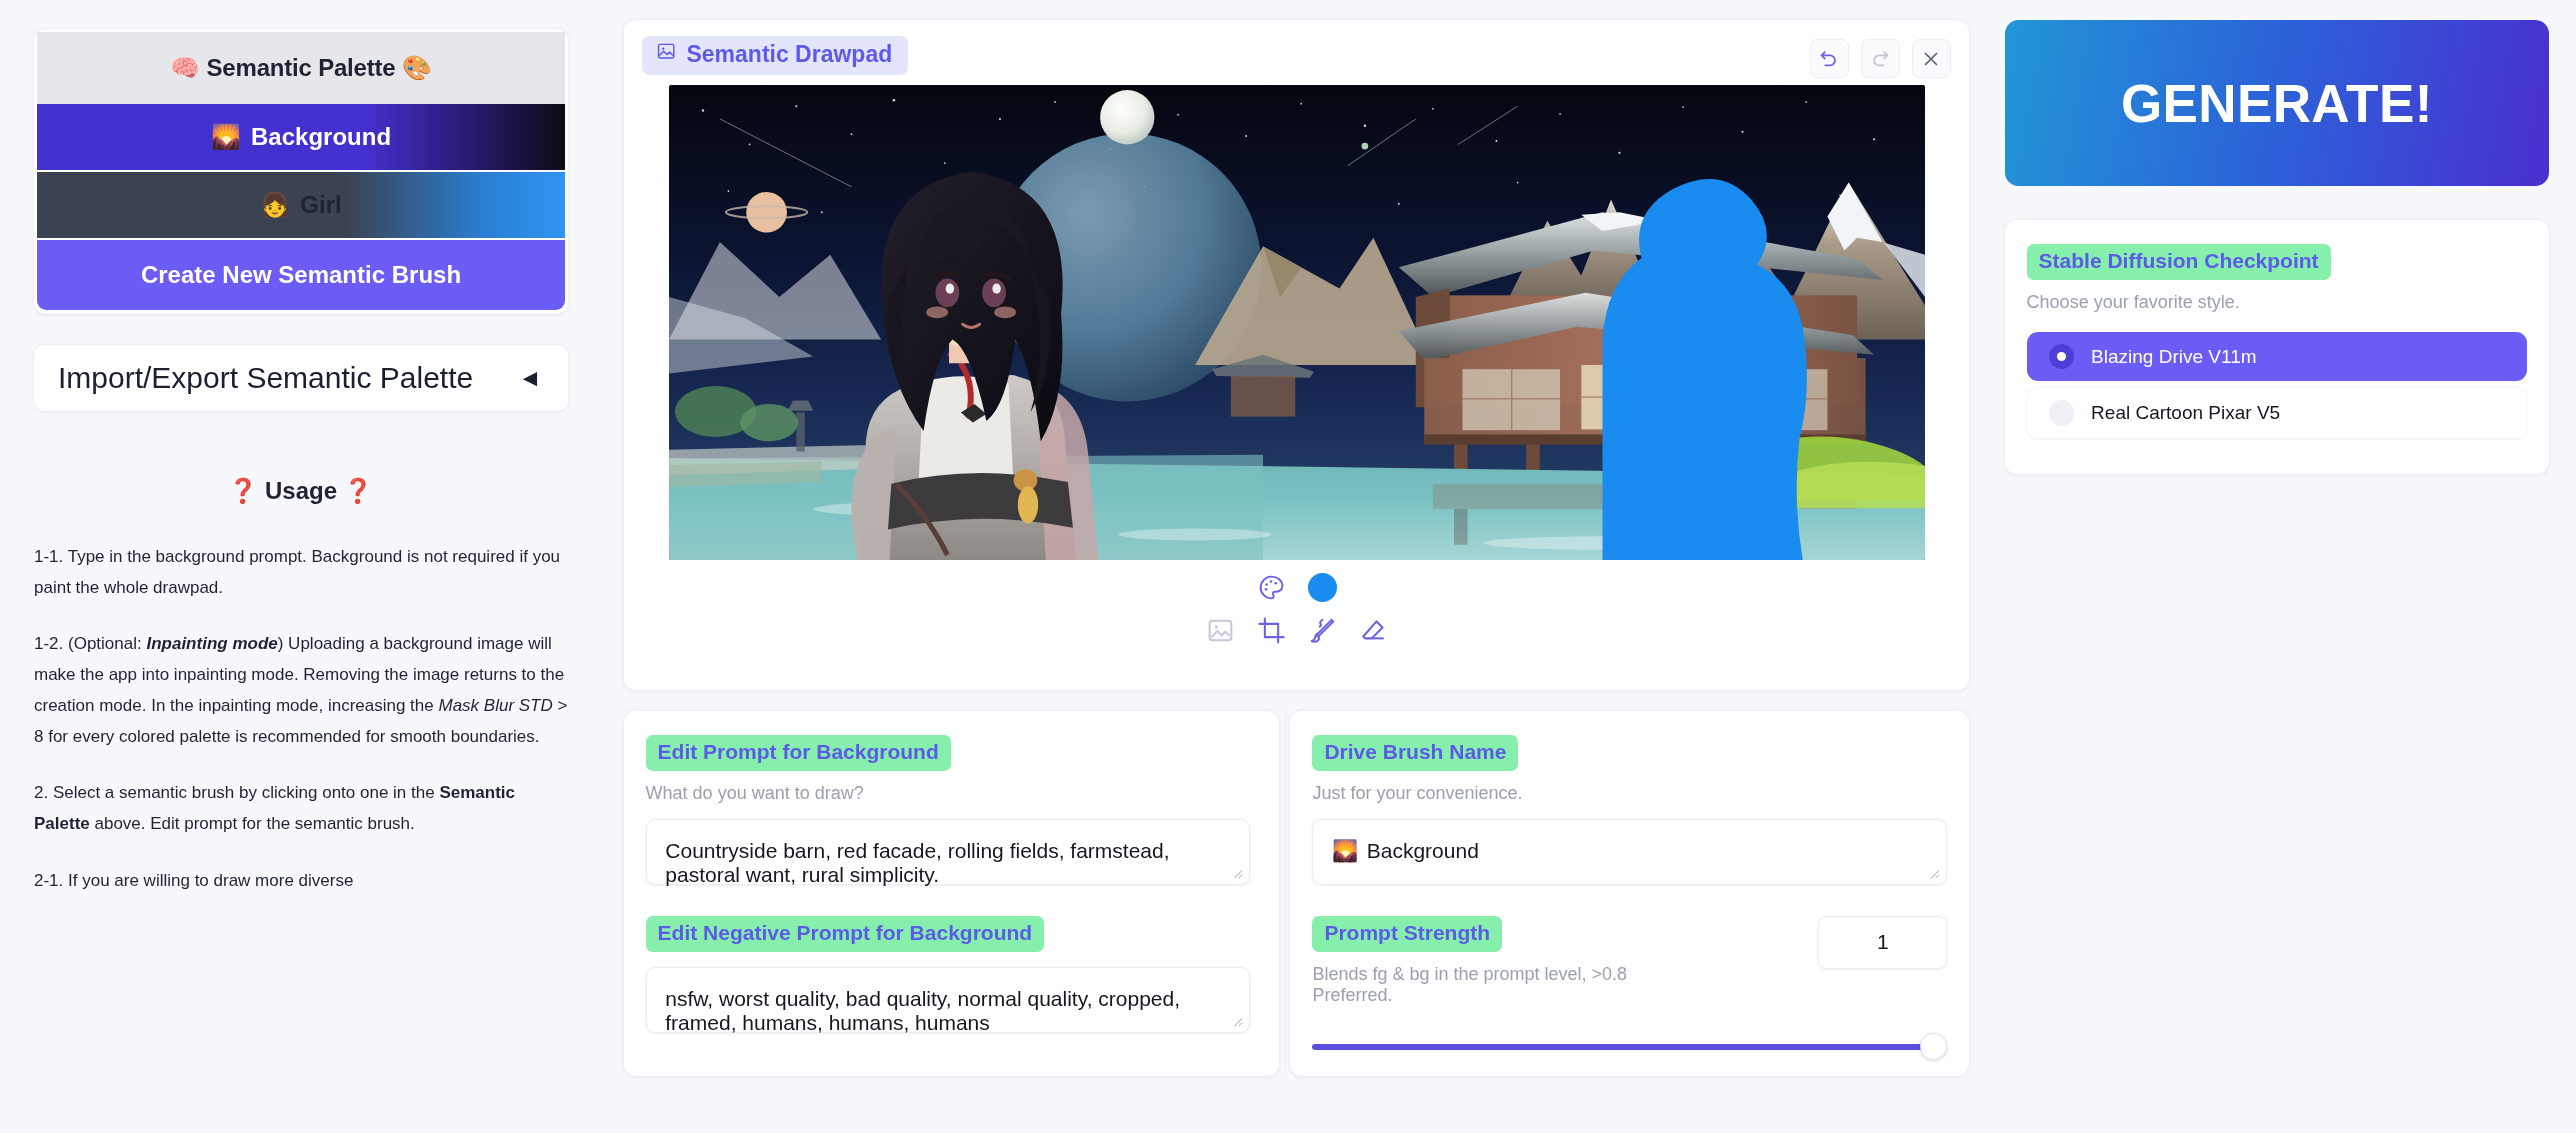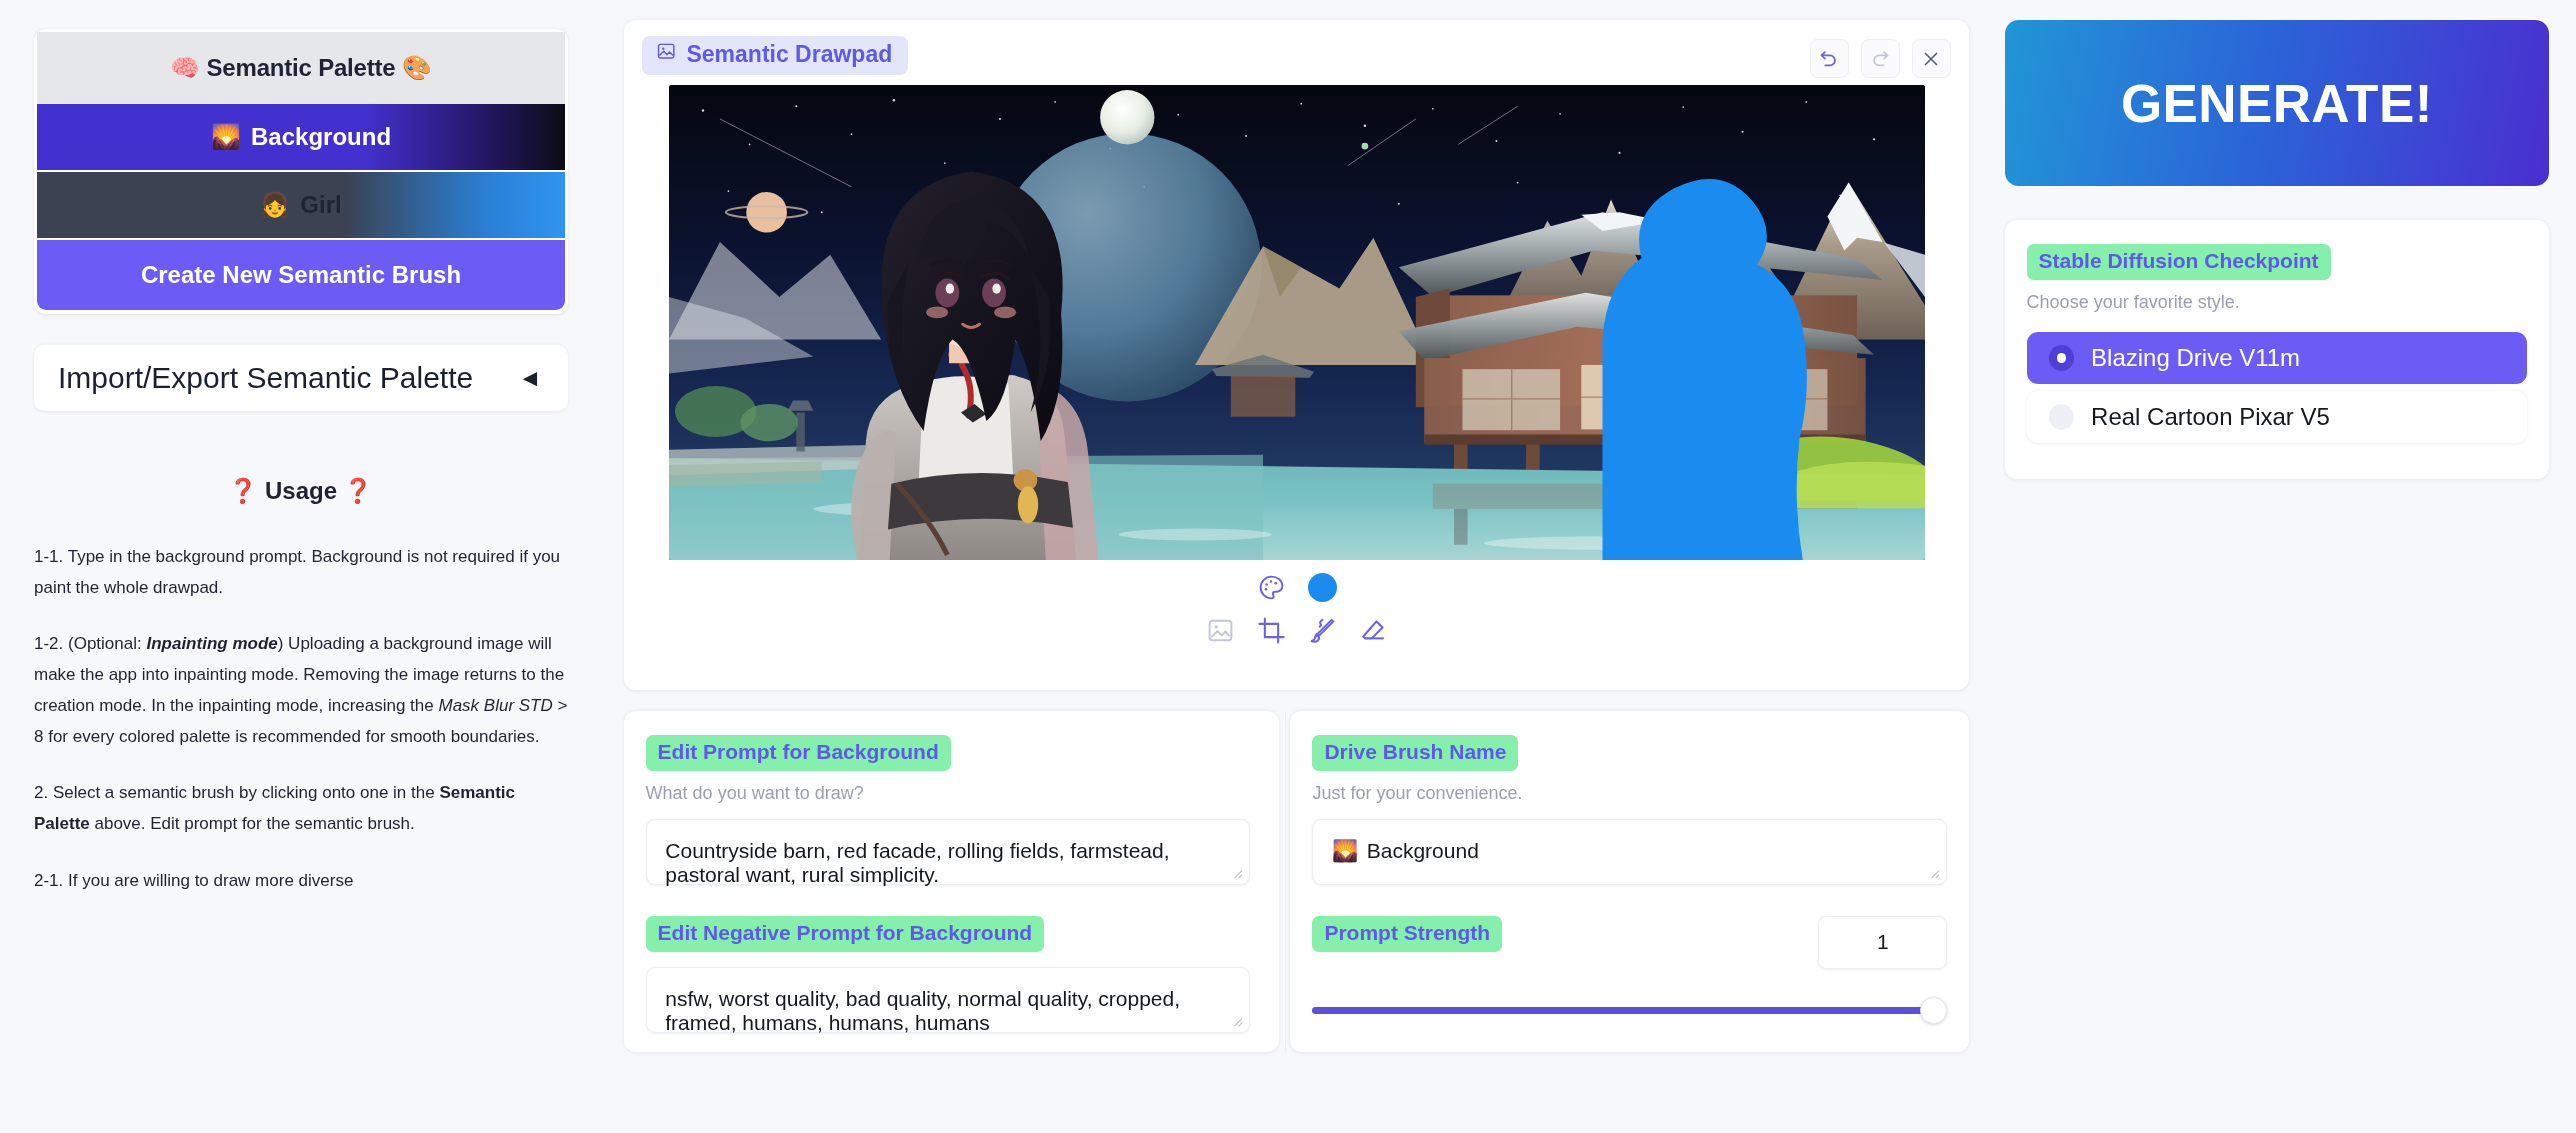--- a/index.html
+++ b/index.html
@@ -283,21 +283,21 @@
     padding: 24px 22px 29px 22px;
   }
 
   .radio-list { margin-top: 18.7px; }
   .radio-item {
     display: flex;
     align-items: center;
     gap: 17px;
     padding: 12px 22px;
     border-radius: 11px;
-    font-size: 24px;
+    font-size: 19px;
     cursor: pointer;
     margin-bottom: 6.8px;
   }
   .radio-item.active {
     background: #6b5cf6;
     color: #ffffff;
   }
   .radio-item.inactive {
     background: #ffffff;
     color: #14181f;
@@ -745,20 +745,21 @@
         <div class="field-box">
           <span class="emoji" style="margin-right:8.5px;">🌄</span><span>Background</span>
           <svg class="resize-grip" viewBox="0 0 14 14">
             <path d="M13 4L4 13M13 9L9 13" stroke="#b9bdc9" stroke-width="1.2" fill="none"></path>
           </svg>
         </div>
 
         <div class="slider-head" style="margin-top:31px;">
           <div>
             <div class="field-pill">Prompt Strength</div>
+            <div class="field-hint" style="max-width:399px;">Blends fg &amp; bg in the prompt level, &gt;0.8 Preferred.</div>
           </div>
           <div class="num-box">
             <span>1</span>
           </div>
         </div>
 
         <div class="slider-track">
           <div class="slider-fill" style="width: 98%;"></div>
           <div class="slider-knob"></div>
         </div>

